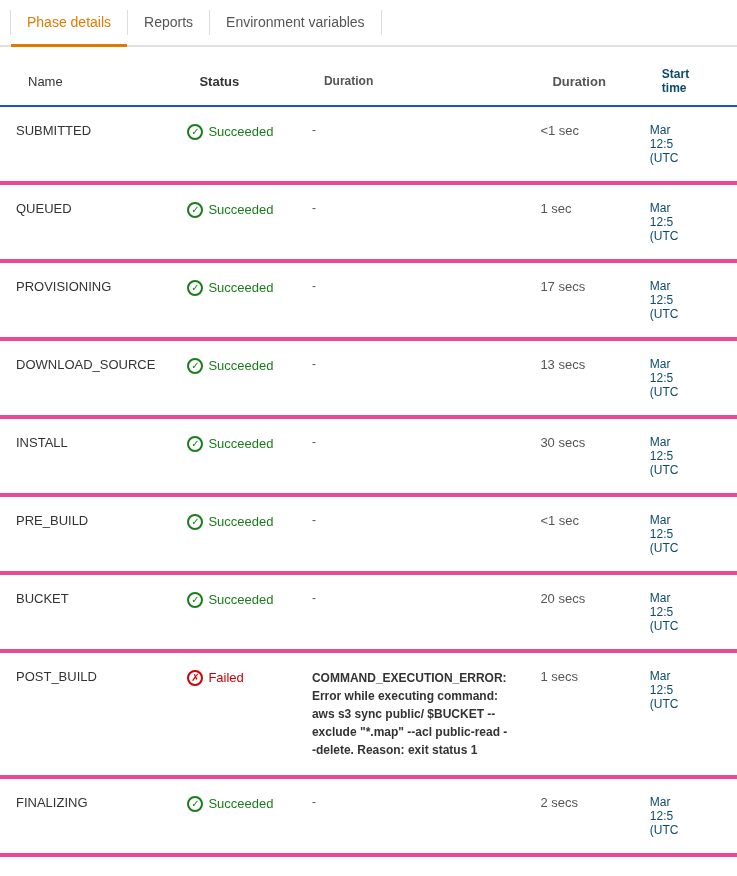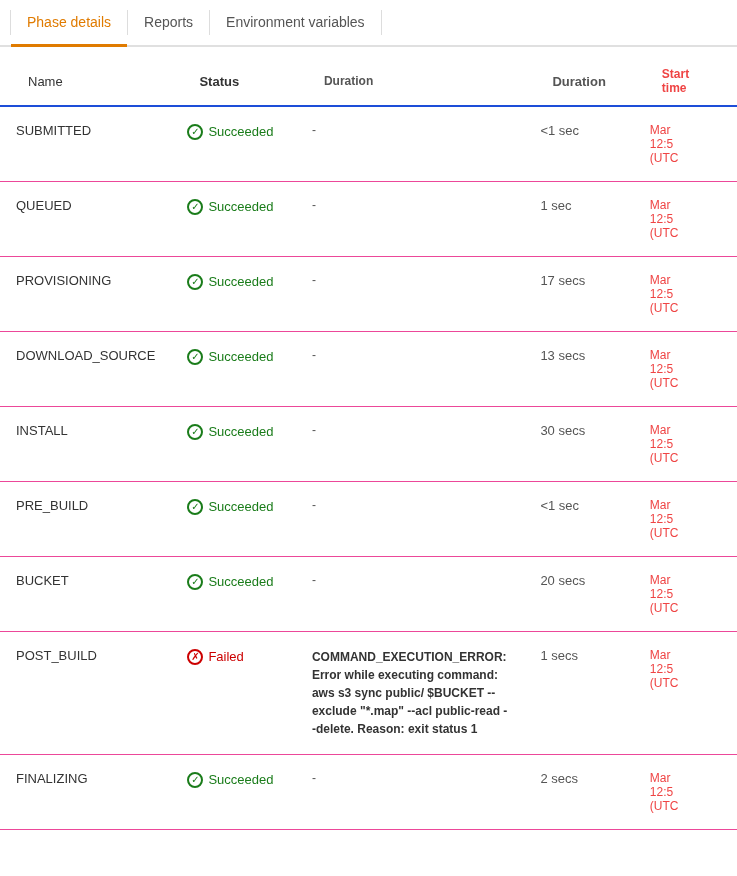--- a/index.html
+++ b/index.html
@@ -52,33 +52,33 @@
     thead th {
       text-align: left;
       padding: 10px 28px;
       font-weight: 600;
       font-size: 13px;
       color: #333;
       border-bottom: 2px solid #1d4ed8;
       background: #fff;
     }
     tbody tr {
-      border-bottom: 1px solid #ec4899;
+      border-bottom: 4px solid #ec4899;
     }
     tbody td {
       padding: 16px 16px;
       vertical-align: top;
       font-size: 13px;
       color: #333;
     }
     .col-name { width: 160px; font-weight: 500; color: #333; }
     .col-status { width: 130px; }
     .col-context { width: 230px; font-size: 12px; color: #555; }
     .col-duration { width: 90px; color: #555; }
-    .col-starttime { width: 120px; color: #ef4444; font-size: 12px; }
+    .col-starttime { width: 120px; color: #0c4a6e; font-size: 12px; }
 
     .status-succeeded {
       display: inline-flex;
       align-items: center;
       gap: 5px;
       color: #1a7c1a;
       font-weight: 500;
     }
     .status-failed {
       display: inline-flex;

